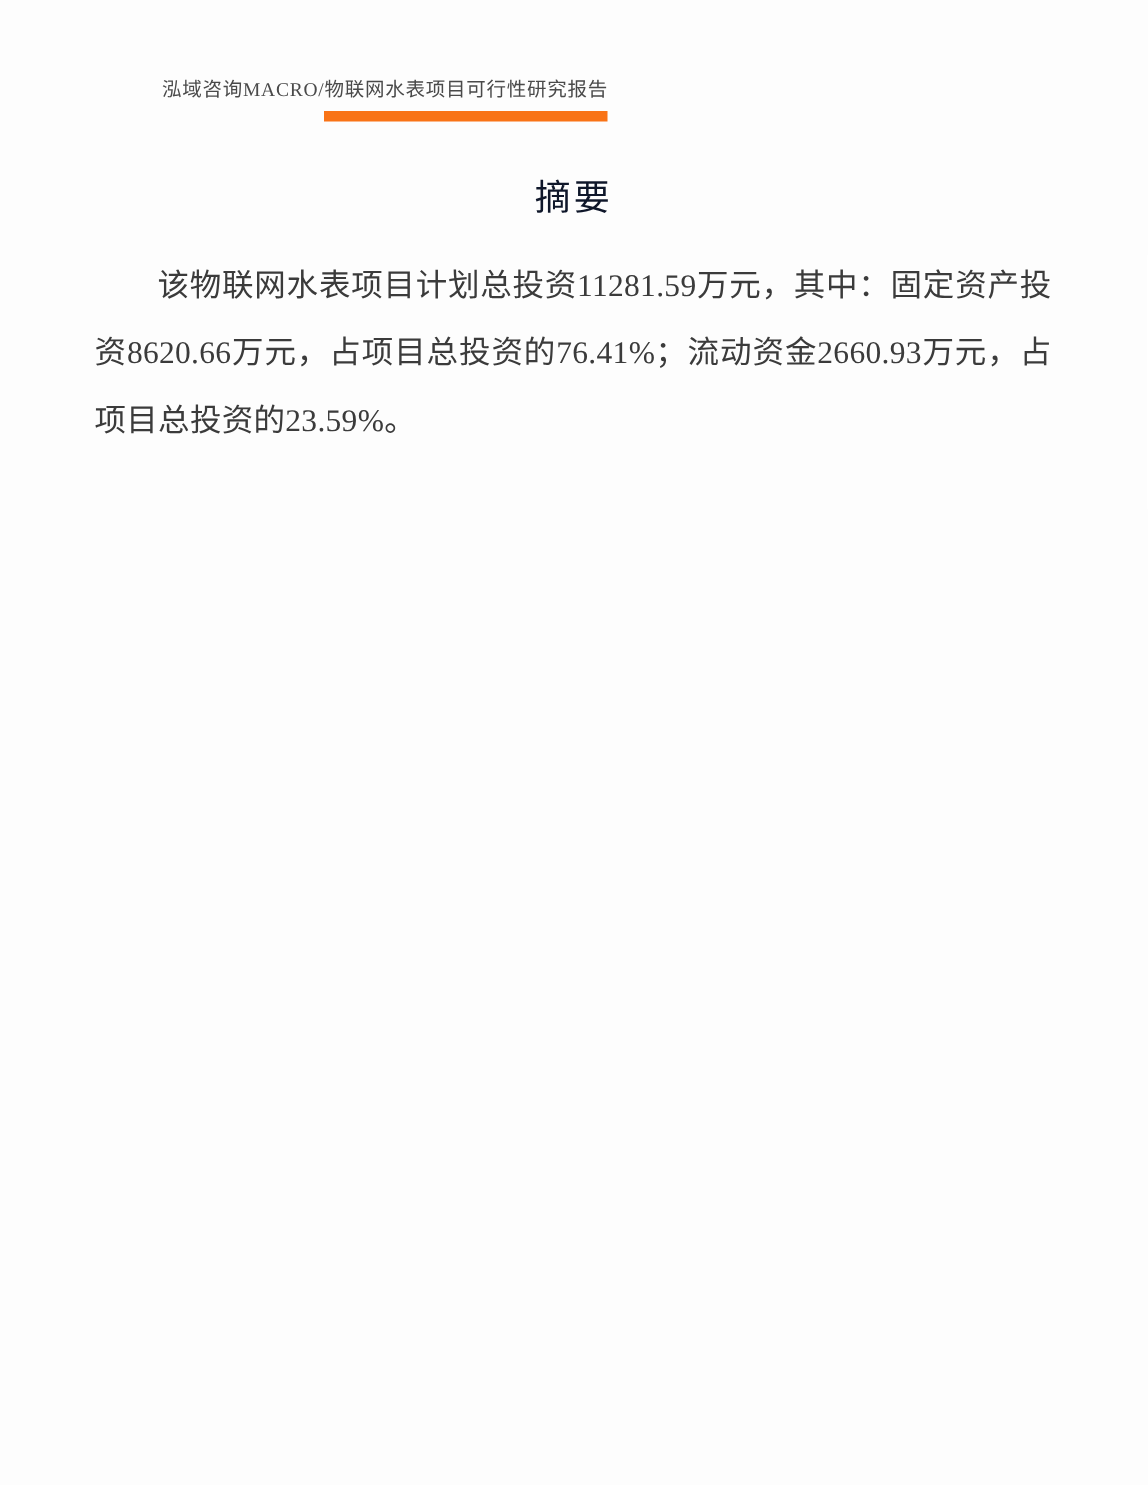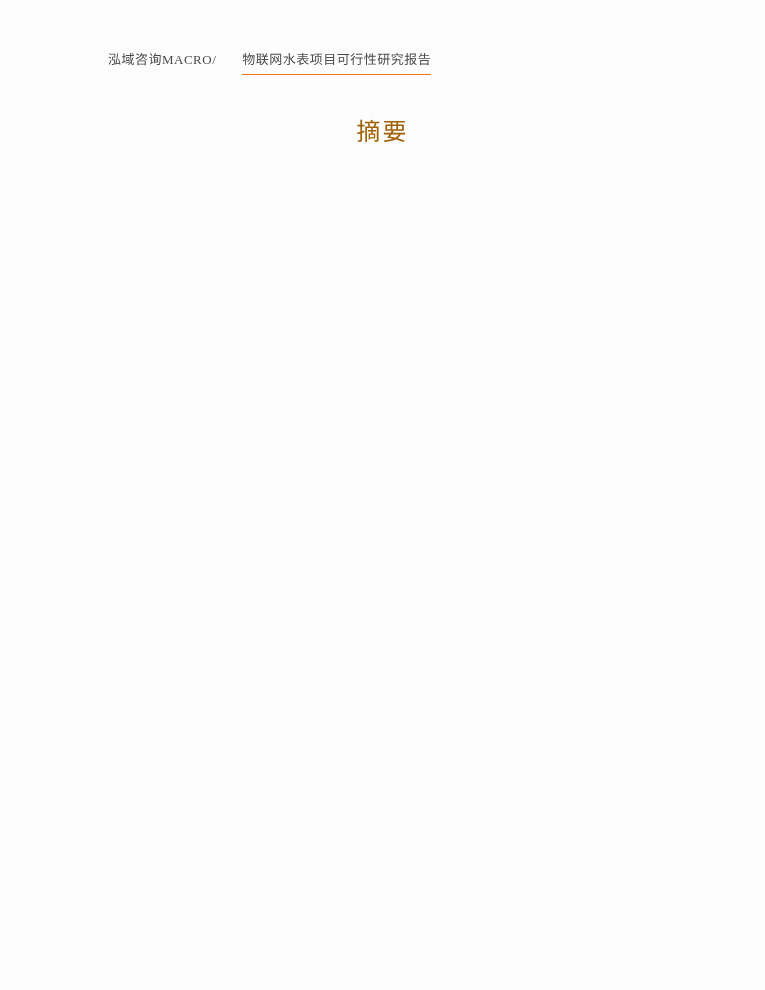--- a/index.html
+++ b/index.html
@@ -27,36 +27,35 @@
     line-height: 16px;
     color: #4a4a4a;
     white-space: nowrap;
   }
   .header .brand {
     letter-spacing: 0.5px;
     margin-left: 45px;
   }
   .header .doc-title {
     display: inline-block;
-    margin-left: 26px;
     padding-bottom: 6px;
-    border-bottom: 1px solid #f97316;
+    border-bottom: 7px solid #f97316;
     letter-spacing: 0.5px;
   }
   .heading {
     position: absolute;
     top: 112px;
     left: 0;
     width: 100%;
     margin: 0;
     text-align: center;
     font-size: 24px;
     font-weight: 400;
     letter-spacing: 2px;
-    color: #a16207;
+    color: #0f172a;
     font-family: Liberation Mono, monospace;
   }
   .body-text {
     position: absolute;
     top: 168px;
     left: 63px;
     width: 638px;
     font-size: 21px;
     line-height: 45px;
     text-align: justify;
@@ -74,15 +73,16 @@
 
 <div class="page">
 
   <div class="header">
     <span class="brand">泓域咨询MACRO/</span><span class="doc-title">物联网水表项目可行性研究报告</span>
   </div>
 
   <h1 class="heading">摘要</h1>
 
   <div class="body-text">
+    <p>该物联网水表项目计划总投资11281.59万元，其中：固定资产投资8620.66万元，占项目总投资的76.41%；流动资金2660.93万元，占项目总投资的23.59%。</p>
   </div>
 
 </div>
 
 </body></html>

